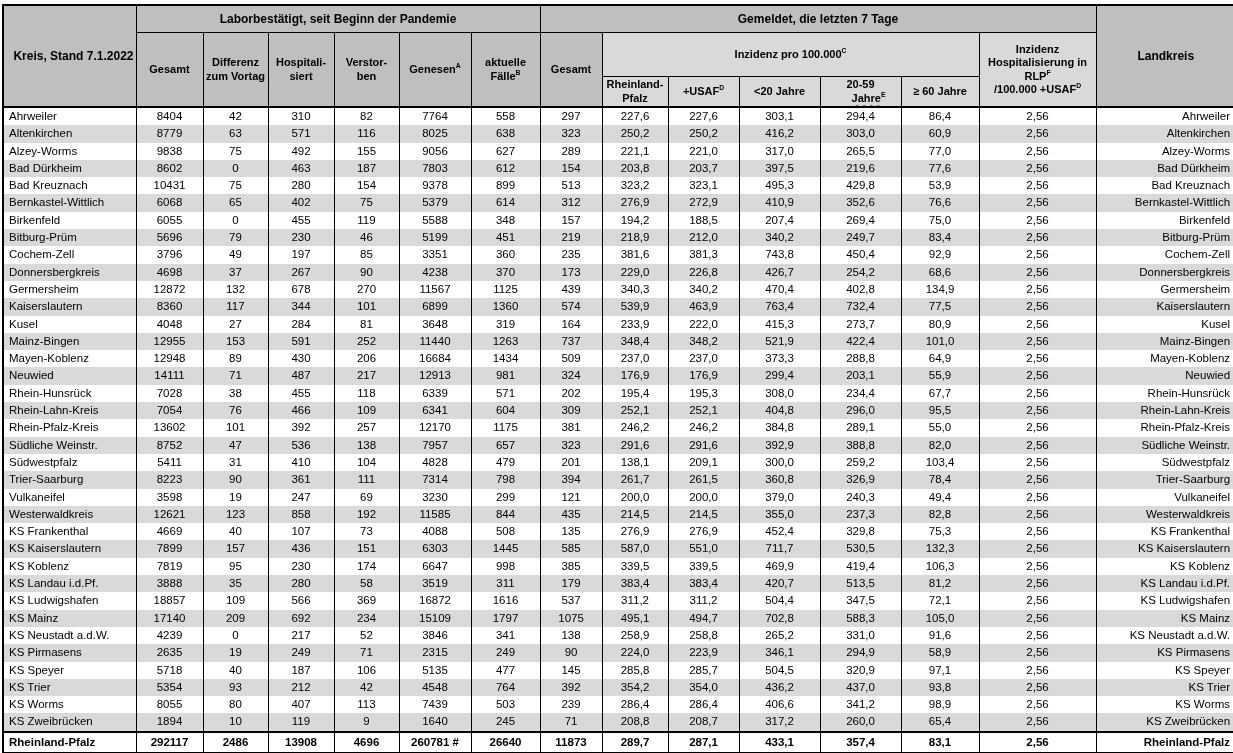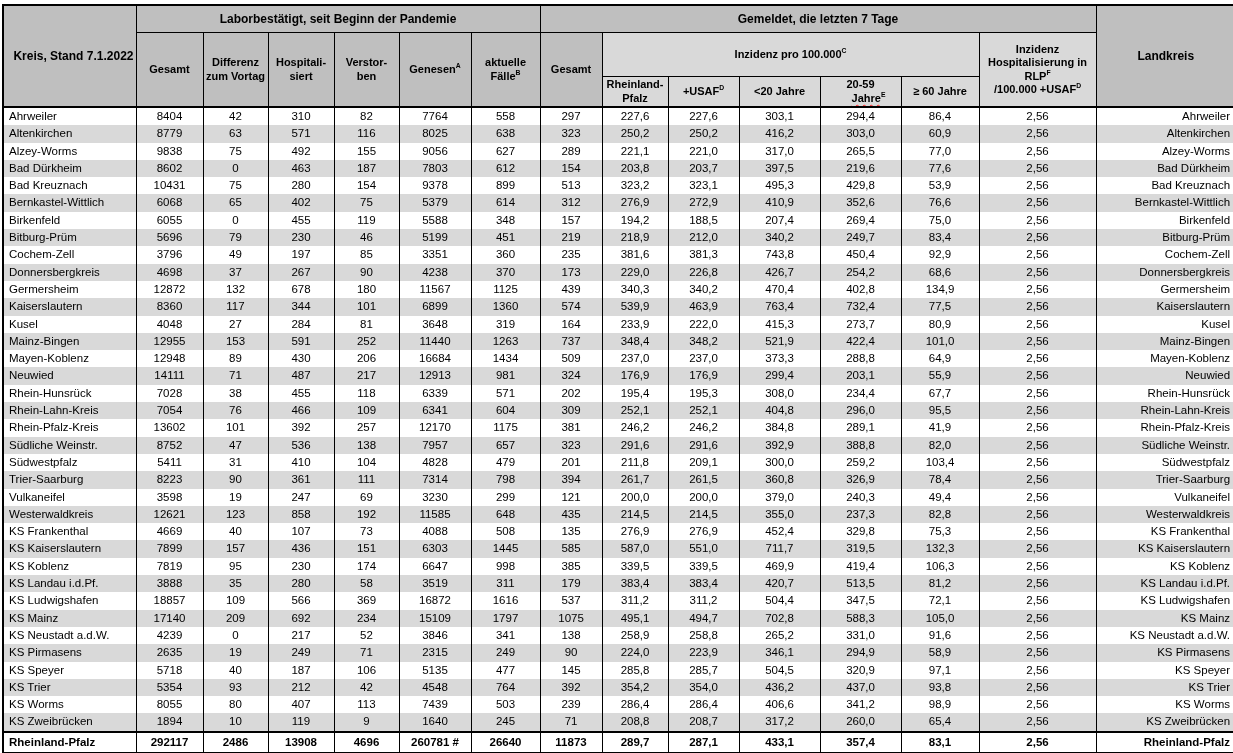--- a/index.html
+++ b/index.html
@@ -281,21 +281,21 @@
           <td class="num">254,2</td>
           <td class="num">68,6</td>
           <td class="num">2,56</td>
           <td class="land">Donnersbergkreis</td>
         </tr>
         <tr>
           <td class="name">Germersheim</td>
           <td class="num">12872</td>
           <td class="num">132</td>
           <td class="num">678</td>
-          <td class="num">180</td>
+          <td class="num">270</td>
           <td class="num">11567</td>
           <td class="num">1125</td>
           <td class="num">439</td>
           <td class="num">340,3</td>
           <td class="num">340,2</td>
           <td class="num">470,4</td>
           <td class="num">402,8</td>
           <td class="num">134,9</td>
           <td class="num">2,56</td>
           <td class="land">Germersheim</td>
@@ -425,21 +425,21 @@
           <td class="num">101</td>
           <td class="num">392</td>
           <td class="num">257</td>
           <td class="num">12170</td>
           <td class="num">1175</td>
           <td class="num">381</td>
           <td class="num">246,2</td>
           <td class="num">246,2</td>
           <td class="num">384,8</td>
           <td class="num">289,1</td>
-          <td class="num">41,9</td>
+          <td class="num">55,0</td>
           <td class="num">2,56</td>
           <td class="land">Rhein-Pfalz-Kreis</td>
         </tr>
         <tr class="alt">
           <td class="name">Südliche Weinstr.</td>
           <td class="num">8752</td>
           <td class="num">47</td>
           <td class="num">536</td>
           <td class="num">138</td>
           <td class="num">7957</td>
@@ -455,21 +455,21 @@
         </tr>
         <tr>
           <td class="name">Südwestpfalz</td>
           <td class="num">5411</td>
           <td class="num">31</td>
           <td class="num">410</td>
           <td class="num">104</td>
           <td class="num">4828</td>
           <td class="num">479</td>
           <td class="num">201</td>
-          <td class="num">211,8</td>
+          <td class="num">138,1</td>
           <td class="num">209,1</td>
           <td class="num">300,0</td>
           <td class="num">259,2</td>
           <td class="num">103,4</td>
           <td class="num">2,56</td>
           <td class="land">Südwestpfalz</td>
         </tr>
         <tr class="alt">
           <td class="name">Trier-Saarburg</td>
           <td class="num">8223</td>
@@ -504,21 +504,21 @@
           <td class="num">2,56</td>
           <td class="land">Vulkaneifel</td>
         </tr>
         <tr class="alt">
           <td class="name">Westerwaldkreis</td>
           <td class="num">12621</td>
           <td class="num">123</td>
           <td class="num">858</td>
           <td class="num">192</td>
           <td class="num">11585</td>
-          <td class="num">648</td>
+          <td class="num">844</td>
           <td class="num">435</td>
           <td class="num">214,5</td>
           <td class="num">214,5</td>
           <td class="num">355,0</td>
           <td class="num">237,3</td>
           <td class="num">82,8</td>
           <td class="num">2,56</td>
           <td class="land">Westerwaldkreis</td>
         </tr>
         <tr>
@@ -543,21 +543,21 @@
           <td class="num">7899</td>
           <td class="num">157</td>
           <td class="num">436</td>
           <td class="num">151</td>
           <td class="num">6303</td>
           <td class="num">1445</td>
           <td class="num">585</td>
           <td class="num">587,0</td>
           <td class="num">551,0</td>
           <td class="num">711,7</td>
-          <td class="num">319,5</td>
+          <td class="num">530,5</td>
           <td class="num">132,3</td>
           <td class="num">2,56</td>
           <td class="land">KS Kaiserslautern</td>
         </tr>
         <tr>
           <td class="name">KS Koblenz</td>
           <td class="num">7819</td>
           <td class="num">95</td>
           <td class="num">230</td>
           <td class="num">174</td>

